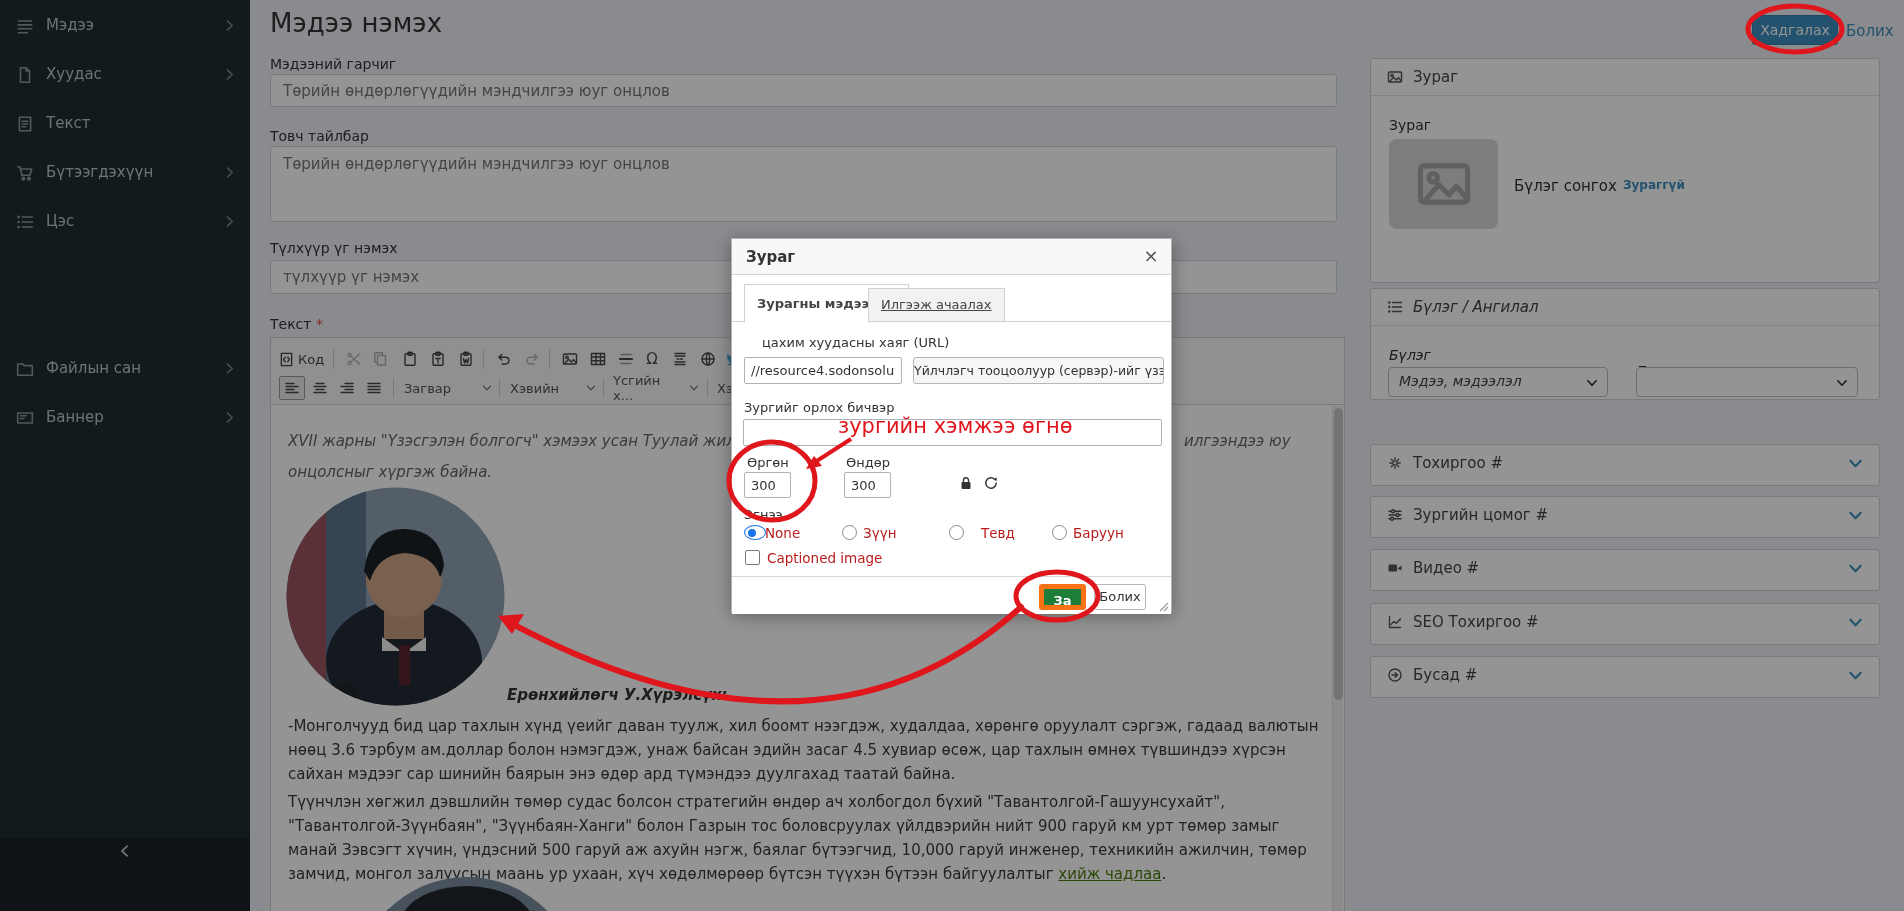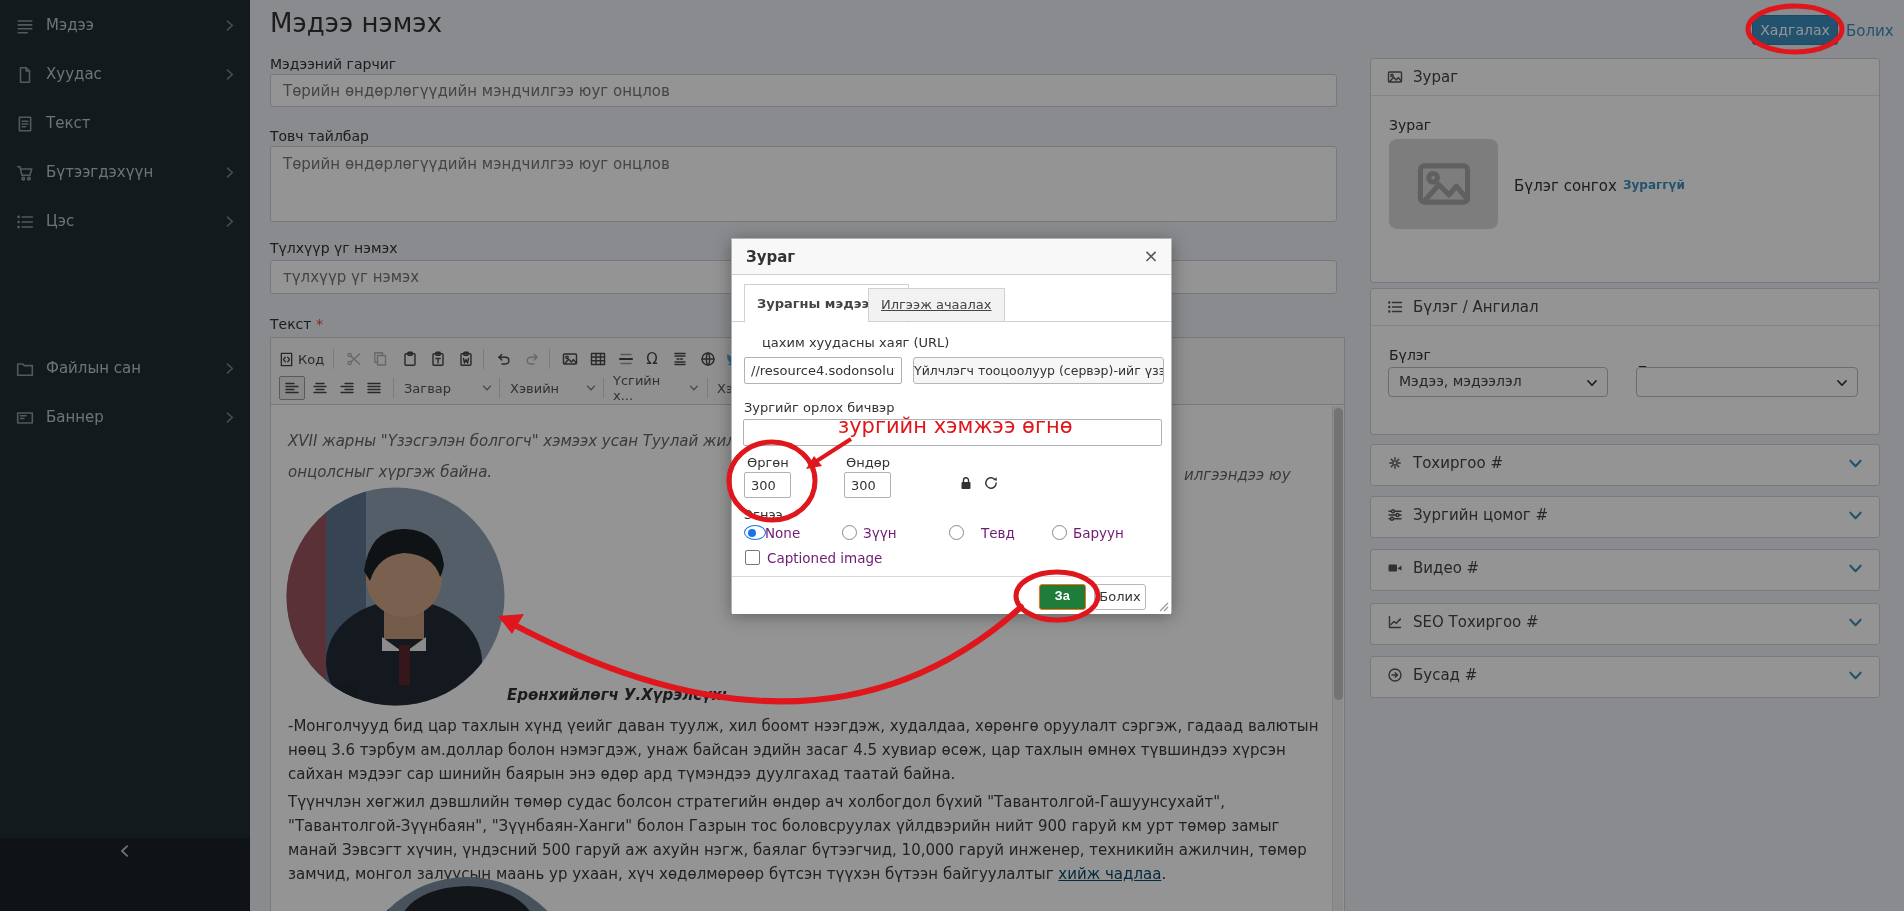--- a/index.html
+++ b/index.html
@@ -31,21 +31,21 @@
   .tbtn.framed { border:1px solid #9a9a9a; background:#ededed; }
   .tbtn .g { font-size:15px; line-height:1; }
   .tsep { position:absolute; width:1px; height:20px; background:#d5d5d5; }
   .tdrop { position:absolute; height:22px; font-size:13px; color:#555; display:flex; align-items:center; gap:6px; cursor:pointer; }
   .tdrop .car { width:10px; height:10px; color:#777; }
   .btn-kod { position:absolute; left:278px; top:346px; width:52px; height:24px; display:flex; align-items:center; gap:4px; font-size:13px; color:#444; cursor:pointer; }
   .edit-body { position:absolute; left:0; top:68px; width:100%; height:505px; background:#fff; overflow:hidden; }
   .intro { position:absolute; font-style:italic; font-size:15px; color:#666; }
   .para { position:absolute; width:1042px; font-size:15px; color:#3a3a3a; line-height:24px; }
   .cap { position:absolute; font-size:15px; font-weight:bold; font-style:italic; color:#333; }
-  .link-blue { color:#0c4a6e; text-decoration:underline; }
+  .link-blue { color:#4d7c0f; text-decoration:underline; }
   .scrolltrack { position:absolute; left:1061px; top:0px; width:11px; height:505px; background:#f2f2f2; border-left:1px solid #e2e2e2; }
   .scrollthumb { position:absolute; left:1px; top:2px; width:9px; height:292px; background:#c6c6c6; border-radius:5px; }
 
   
   .rightbar { position:absolute; left:1370px; top:0; width:534px; height:911px; }
   .panel { position:absolute; left:0; width:510px; background:#fff; border:1px solid #d2d2d2; border-radius:3px; }
   .panel-h { position:relative; height:37px; border-bottom:1px solid #e4e4e4; font-size:15px; color:#444; }
   .panel-h .ic { position:absolute; left:16px; top:10px; width:16px; height:16px; color:#555; }
   .panel-h .t { position:absolute; left:42px; top:9px; }
   .panel-h .chev { position:absolute; right:16px; top:11px; width:15px; height:15px; color:#3c8dbc; }
@@ -62,24 +62,24 @@
   .m-close { position:absolute; right:10px; top:6px; font-size:18px; color:#555; cursor:pointer; width:20px; text-align:center; }
   .m-tabs { position:absolute; left:0; top:45px; width:100%; height:38px; border-bottom:1px solid #d1d1d1; }
   .m-tab { position:absolute; top:4px; height:34px; background:#f2f2f2; border:1px solid #d1d1d1; font-size:13px; color:#444; text-align:center; line-height:32px; padding:0 12px; cursor:pointer; }
   .m-tab.active { top:0; height:39px; background:#fff; border-bottom:1px solid #fff; line-height:38px; font-weight:bold; }
   .m-label { position:absolute; font-size:13px; color:#333; }
   .m-input { position:absolute; border:1px solid #aeb3b9; border-radius:2px; background:#fff; font-size:13px; color:#333; padding:0 6px; font-family:inherit; }
   .m-btn { position:absolute; background:#f6f6f6; border:1px solid #b6b6b6; border-radius:3px; font-size:12.5px; color:#333; text-align:center; cursor:pointer; white-space:nowrap; overflow:hidden; }
   .radio { position:absolute; width:15px; height:15px; border:1px solid #8a8a8a; border-radius:50%; background:#fff; cursor:pointer; }
   .radio.sel { border:1px solid #1a73e8; }
   .radio.sel::after { content:""; position:absolute; left:2.5px; top:2.5px; width:8px; height:8px; border-radius:50%; background:#1a73e8; }
-  .rlabel { position:absolute; font-size:13.5px; color:#701a75; }
+  .rlabel { position:absolute; font-size:13.5px; color:#b91c1c; }
   .chkbox { position:absolute; width:15px; height:15px; border:1px solid #777; border-radius:2px; background:#fff; cursor:pointer; }
   .m-foot { position:absolute; left:0; top:337px; width:100%; height:38px; border-top:1px solid #d8d8d8; background:#fff; }
-  .btn-ok { position:absolute; left:307px; top:7px; width:47px; height:26px; background:#1d7d39; border:1px solid #f97316; color:#fff; font-weight:bold; font-size:13px; border-radius:3px; text-align:center; line-height:24px; cursor:pointer;font-family:Liberation Mono, monospace; }
+  .btn-ok { position:absolute; left:307px; top:7px; width:47px; height:26px; background:#1d7d39; border:5px solid #f97316; color:#fff; font-weight:bold; font-size:13px; border-radius:3px; text-align:center; line-height:24px; cursor:pointer; }
   .btn-no { position:absolute; left:362px; top:7px; width:52px; height:26px; background:#fff; border:1px solid #b6b6b6; color:#333; font-size:13px; border-radius:3px; text-align:center; line-height:24px; cursor:pointer; }
   .grip { position:absolute; right:2px; bottom:2px; width:10px; height:10px; }
 
   .anno { position:absolute; inset:0; z-index:70; pointer-events:none; }
   .ic svg, .chev svg, .car svg, .g svg { display:block; width:100%; height:100%; }
 </style>
 </head>
 <body>
 
 <aside class="sidebar">
@@ -381,21 +381,21 @@
         </span>
       </span>
     <span class="tsep" style="left:436px; top:40px;"></span>
     <span class="tdrop" style="left:446px; top:39px; width:60px;">
         <span>Хэмжэ</span>
       </span>
   </div>
 
   <div class="edit-body">
     <span class="intro" style="left:17px; top:26px;">XVII жарны "Үзэсгэлэн болгогч" хэмээх усан Туулай жилийн сар шинийн у</span>
-    <span class="intro" style="left:913px; top:26px;margin-top:34px;">илгээндээ юу</span>
+    <span class="intro" style="left:913px; top:26px;">илгээндээ юу</span>
     <span class="intro" style="left:17px; top:57px;">онцолсныг хүргэж байна.</span>
 
     <svg class="abs" style="left:15px; top:81px;" width="219" height="219" viewBox="0 0 219 219">
       <defs>
           <clipPath id="pc1">
             <circle cx="109.5" cy="109.5" r="109"></circle>
           </clipPath>
         </defs>
       <g clip-path="url(#pc1)">
         <rect width="219" height="219" fill="#8fa3b3"></rect>
@@ -454,21 +454,21 @@
             <rect x="1.5" y="3" width="13" height="10" rx="1"></rect>
             <circle cx="5" cy="6.3" r="1.2"></circle>
             <path d="M3 12.2l3.6-4 2.8 2.8 2-2.4 3 3.6"></path>
           </svg>
         </span>
     </div>
     <span class="ph-label" style="left:143px; top:118px; font-size:15px;">Бүлэг сонгох</span>
     <span class="ph-label" style="left:252px; top:119px; color:#3c8dbc; font-size:12px;font-weight:bold;">Зураггүй</span>
   </div>
 
-  <div class="panel" style="top:288px; height:147px;">
+  <div class="panel" style="top:288px; height:112px;font-style:italic;">
     <div class="panel-h">
       <span class="ic">
           <svg viewBox="0 0 16 16" fill="none" stroke="currentColor" stroke-width="1.4" stroke-linecap="round" stroke-linejoin="round">
             <path d="M5.5 3.5h9M5.5 8h9M5.5 12.5h9"></path>
             <path d="M2.3 3.5h.02M2.3 8h.02M2.3 12.5h.02" stroke-width="2.4"></path>
           </svg>
         </span>
       <span class="t">Бүлэг / Ангилал</span>
     </div>
     <span class="ph-label" style="left:18px; top:58px;">Бүлэг</span>

